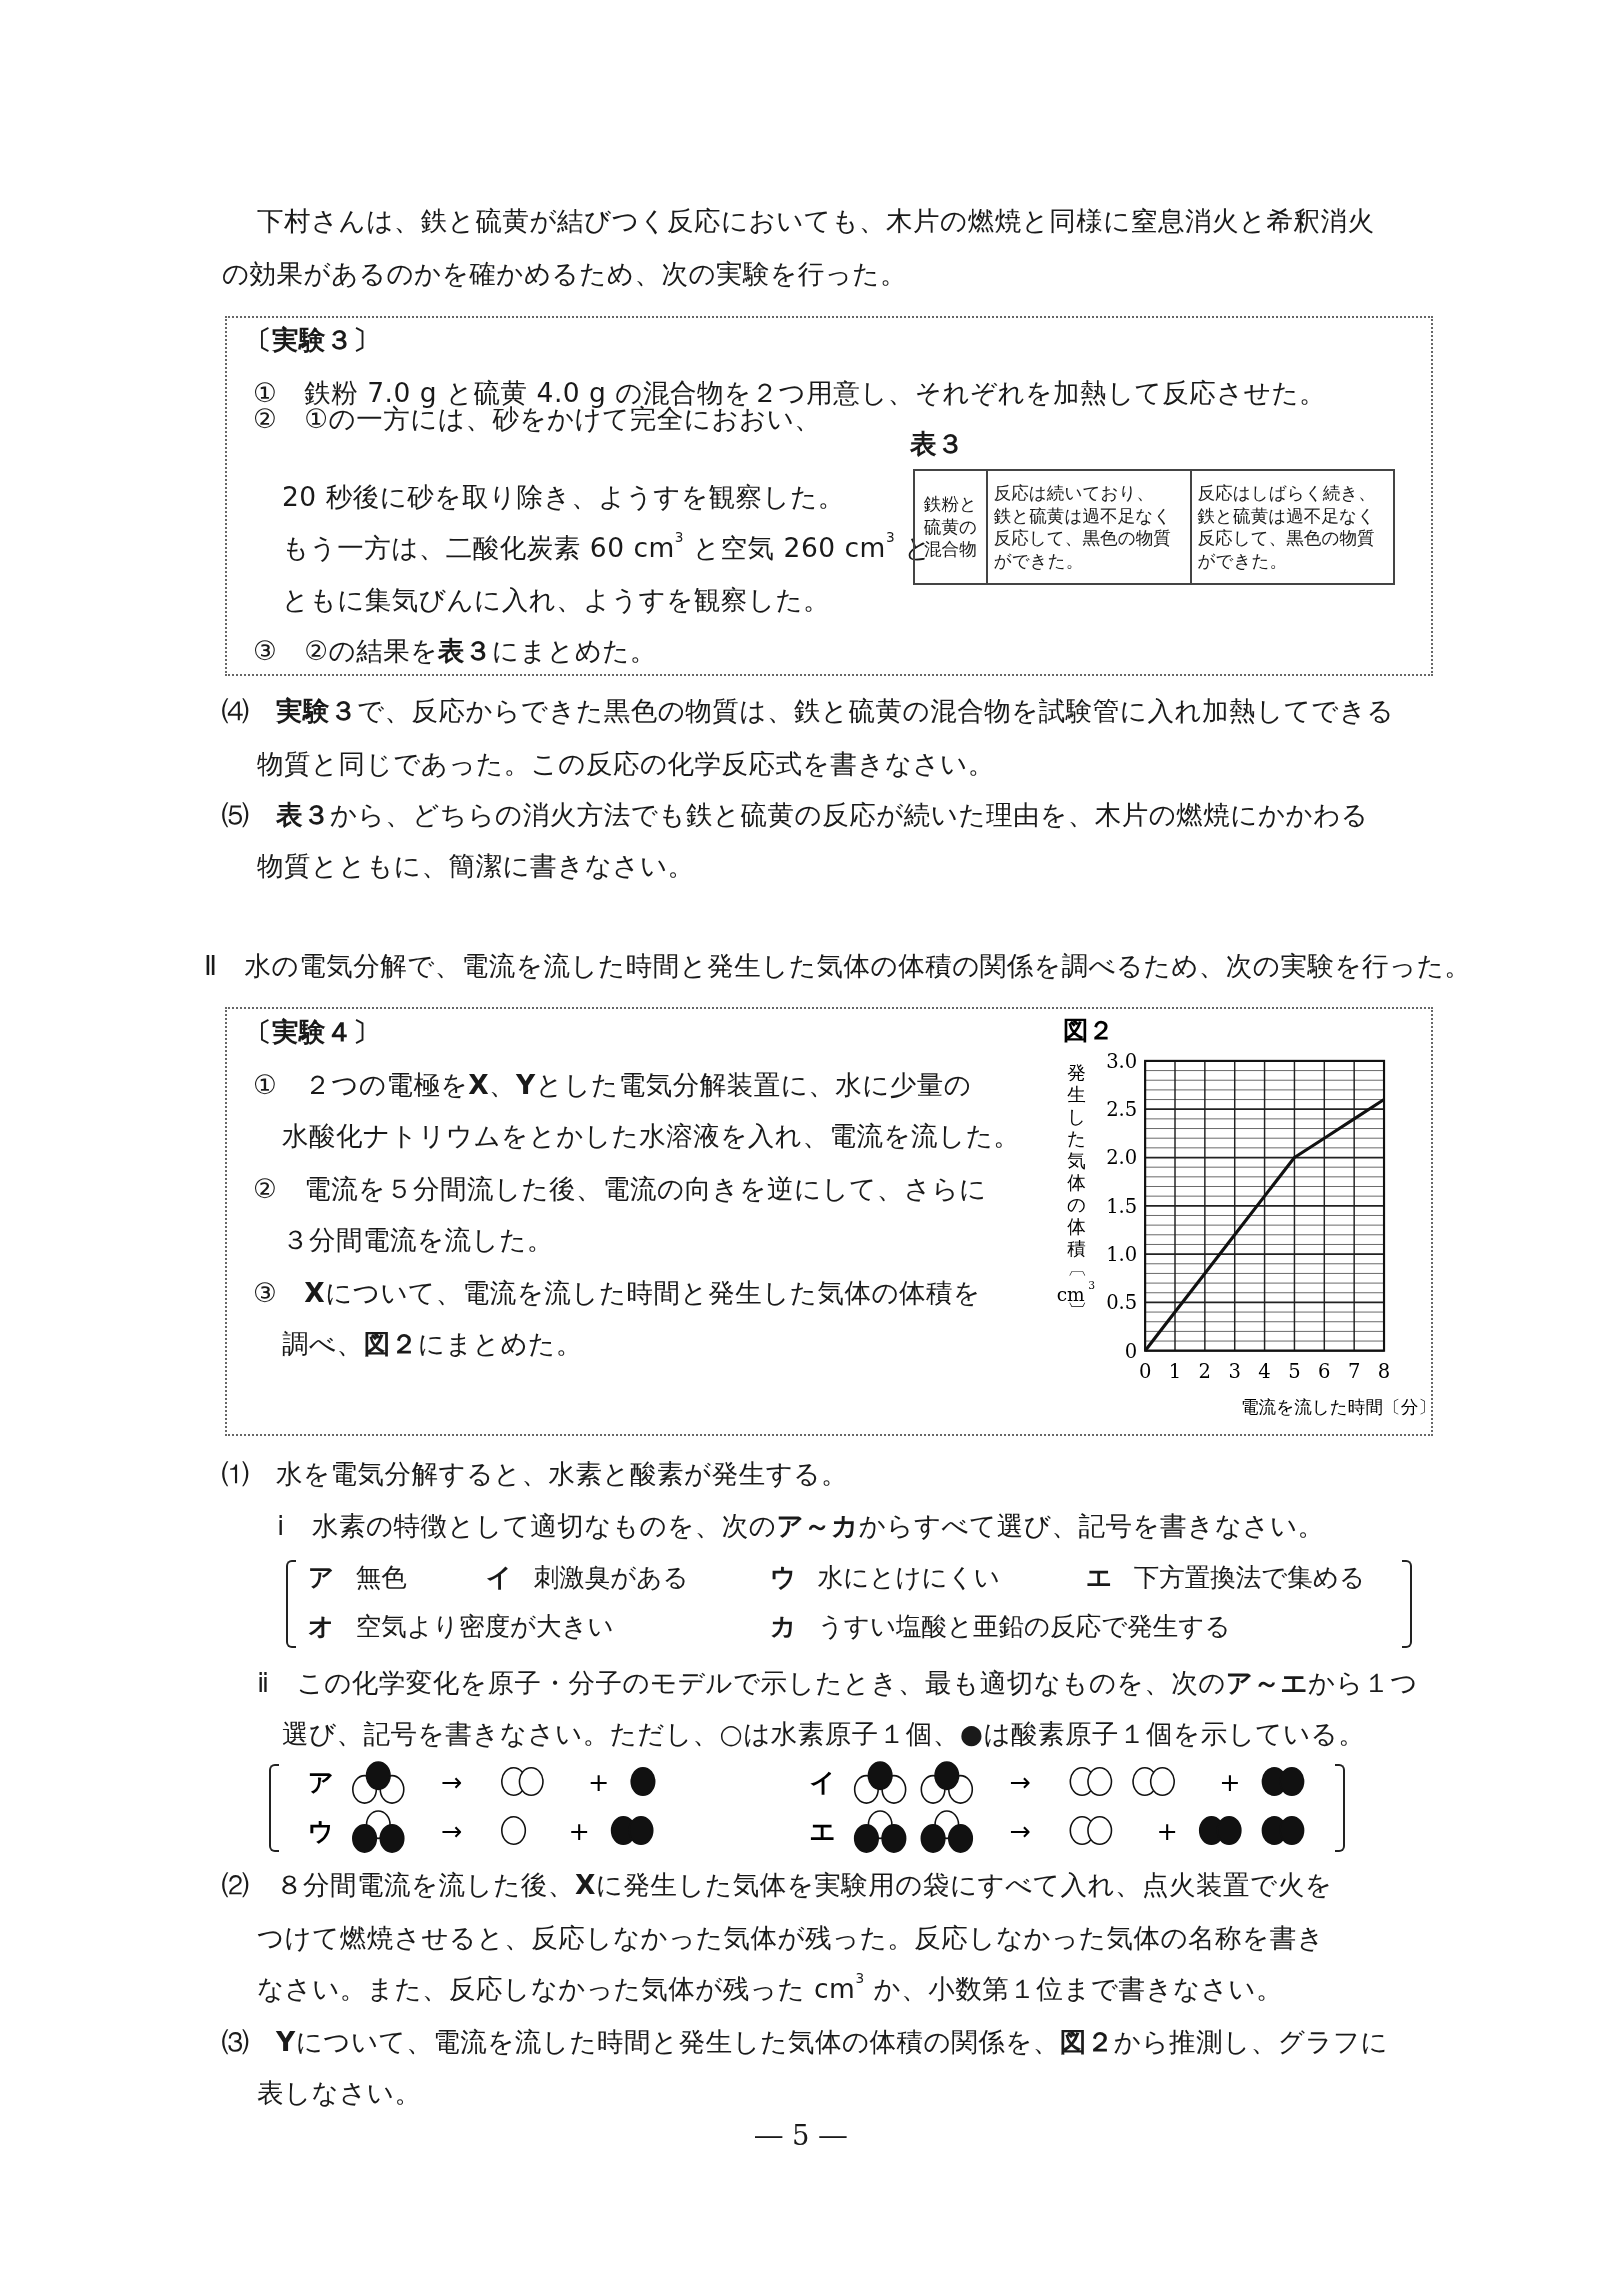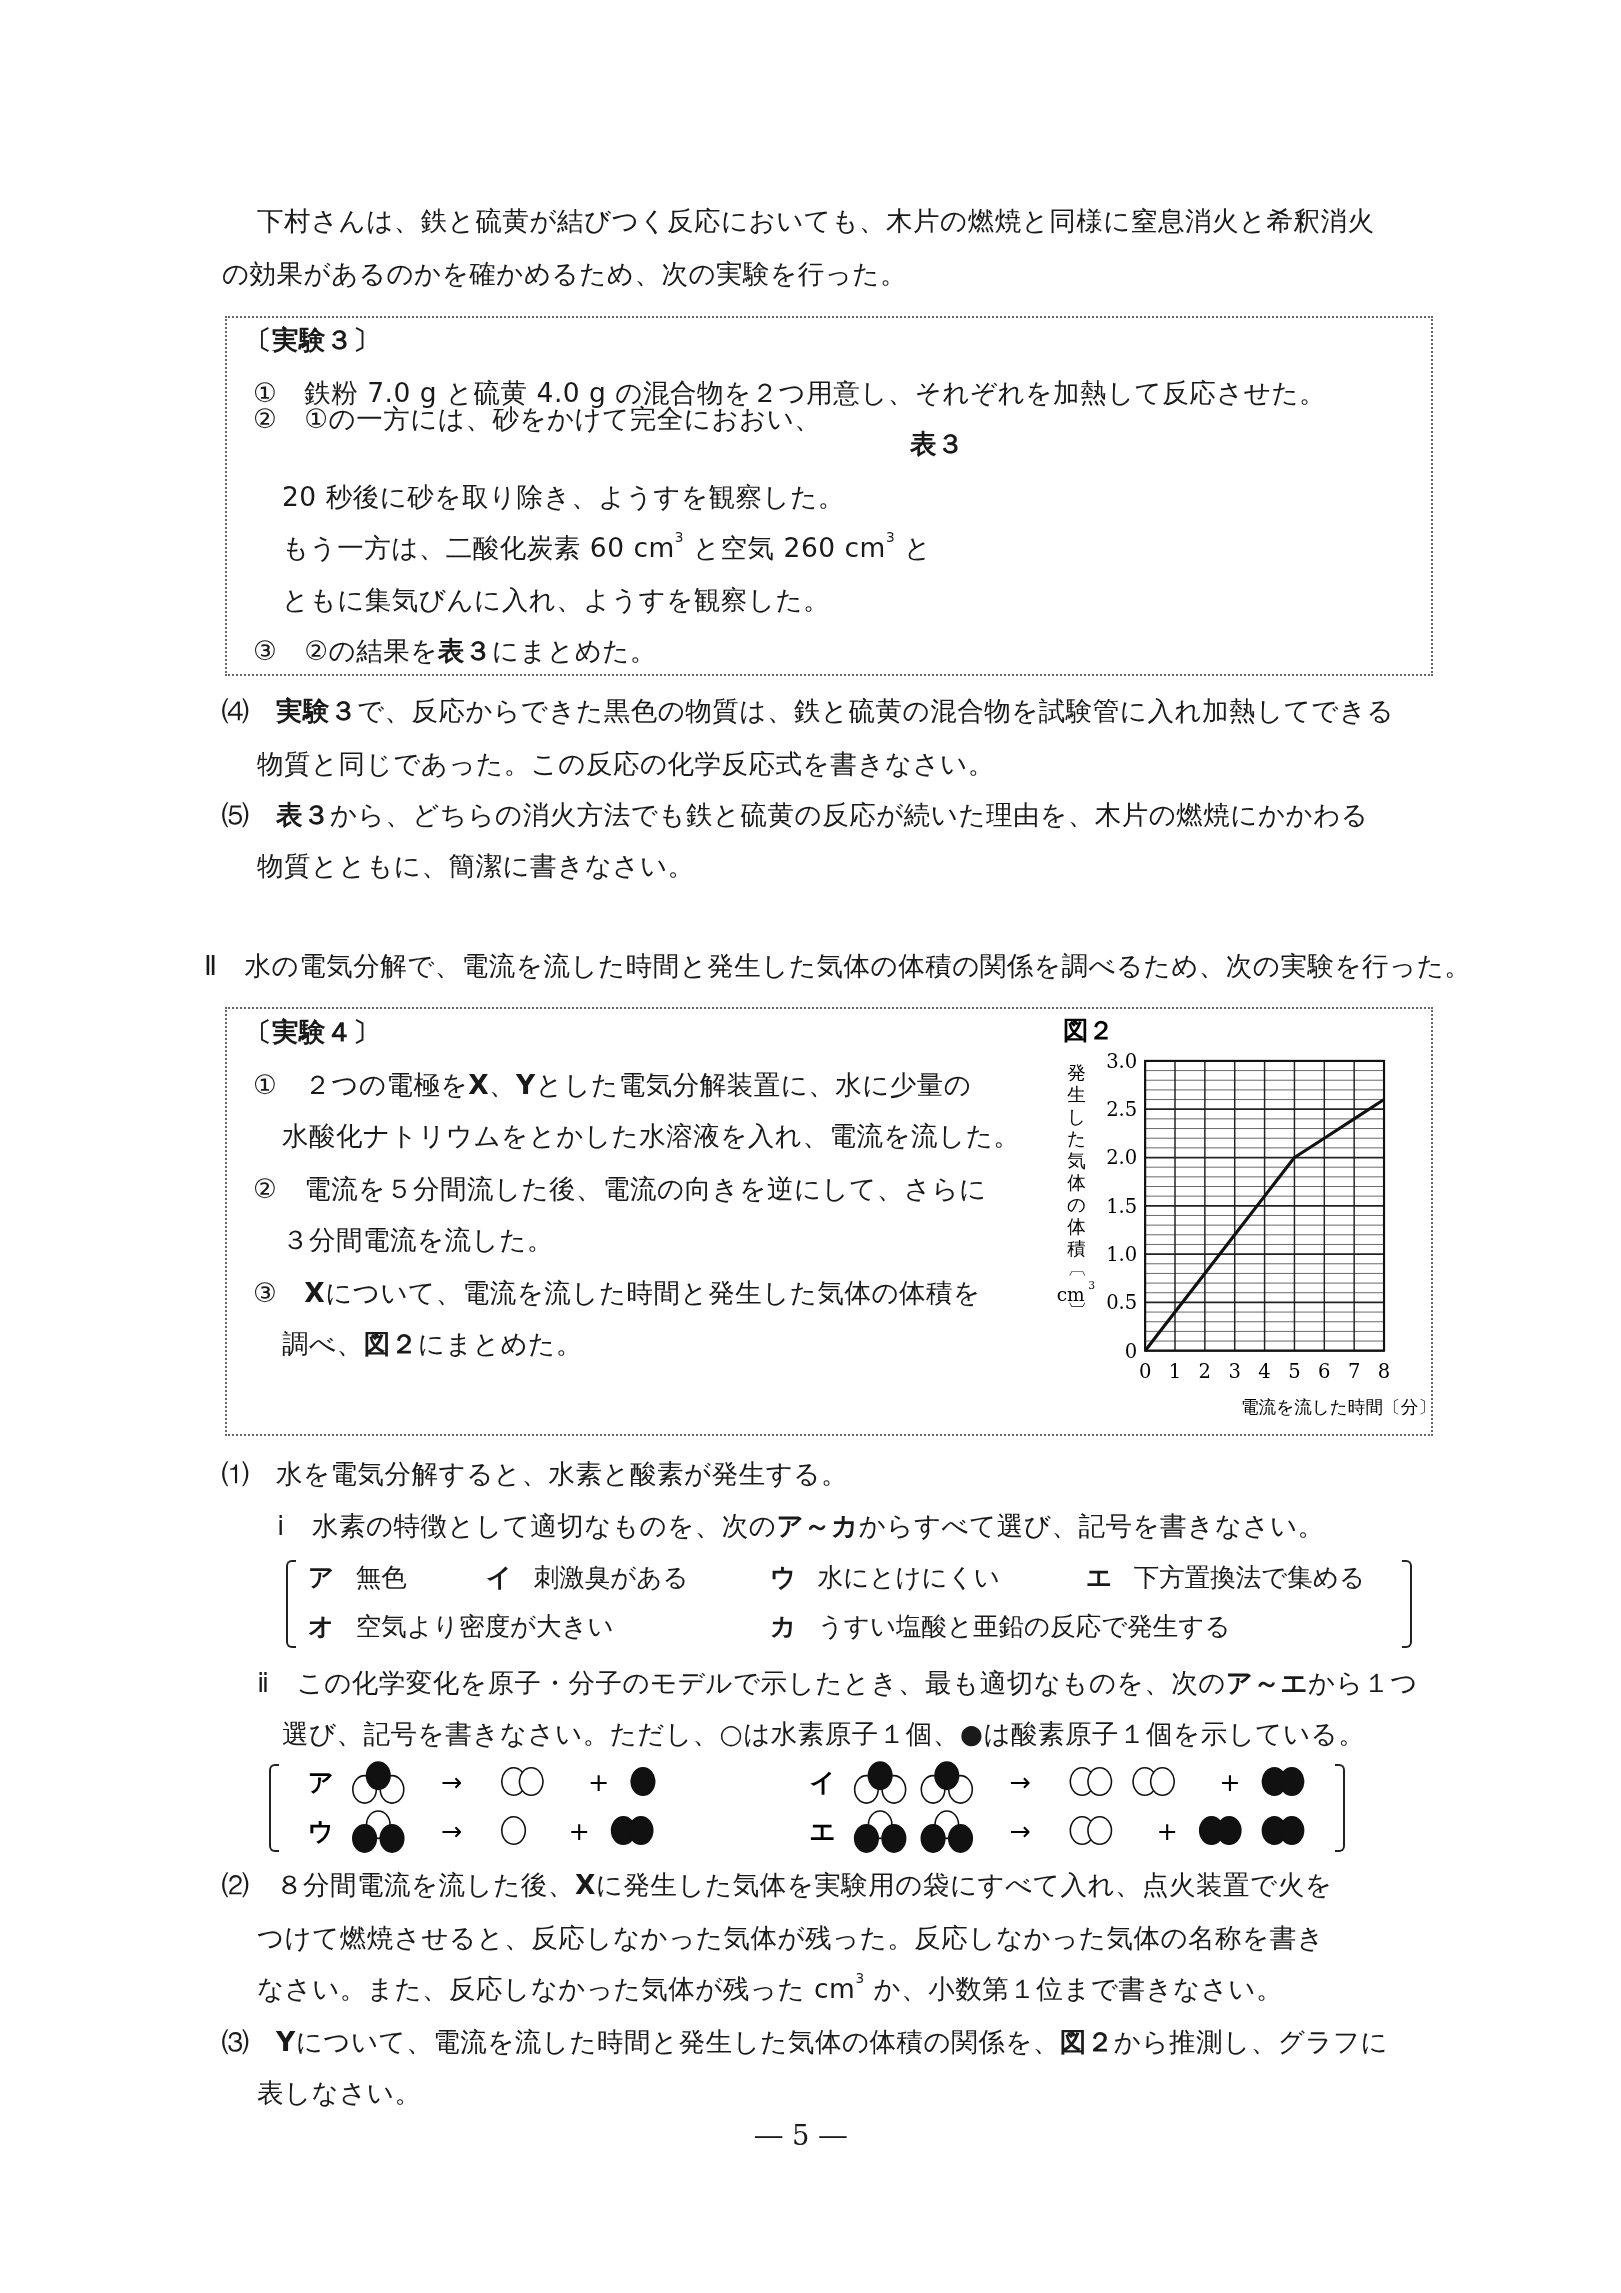--- a/index.html
+++ b/index.html
@@ -45,20 +45,39 @@
   <span>もう一方は、二酸化炭素 60 cm</span><sup>3</sup><span> と空気 260 cm</span><sup>3</sup><span> と</span>
 </div>
 <div class="line" style="left:282px; top:583px;">ともに集気びんに入れ、ようすを観察した。</div>
 <div class="line" style="left:253px; top:634px;">
   <span>③　②の結果を</span><span class="b">表３</span><span>にまとめた。</span>
 </div>
 
 <div class="line b" style="left:910px; top:427px;">表３</div>
 <table class="t3">
   <tbody>
+  <tr style="height:114px;">
+    <td class="rowh">
+      <div>鉄粉と</div>
+      <div>硫黄の</div>
+      <div>混合物</div>
+    </td>
+    <td class="c1">
+      <div>反応は続いており、</div>
+      <div>鉄と硫黄は過不足なく</div>
+      <div>反応して、黒色の物質</div>
+      <div>ができた。</div>
+    </td>
+    <td class="c2">
+      <div>反応はしばらく続き、</div>
+      <div>鉄と硫黄は過不足なく</div>
+      <div>反応して、黒色の物質</div>
+      <div>ができた。</div>
+    </td>
+  </tr>
 </tbody>
   </table>
 
 <div class="line" style="left:222px; top:694px;">
   <span>⑷</span>　<span class="b">実験３</span><span>で、反応からできた黒色の物質は、鉄と硫黄の混合物を試験管に入れ加熱してできる</span>
 </div>
 <div class="line" style="left:257px; top:747px;">物質と同じであった。この反応の化学反応式を書きなさい。</div>
 <div class="line" style="left:222px; top:798px;">
   <span>⑸</span>　<span class="b">表３</span><span>から、どちらの消火方法でも鉄と硫黄の反応が続いた理由を、木片の燃焼にかかわる</span>
 </div>

